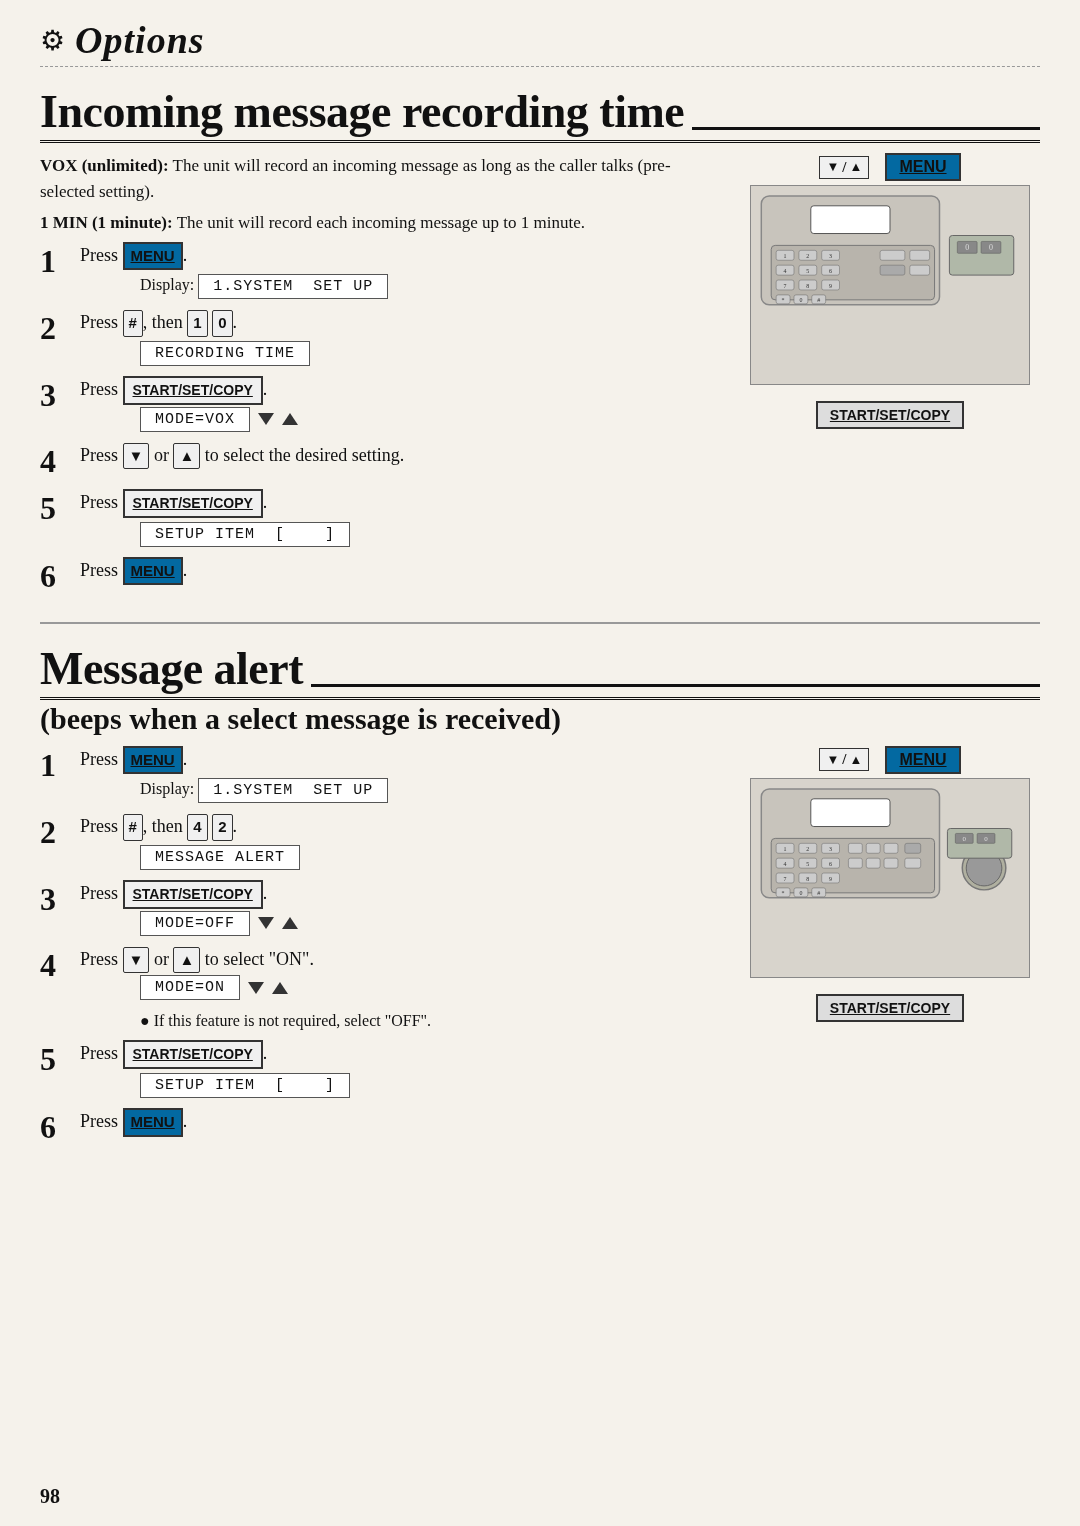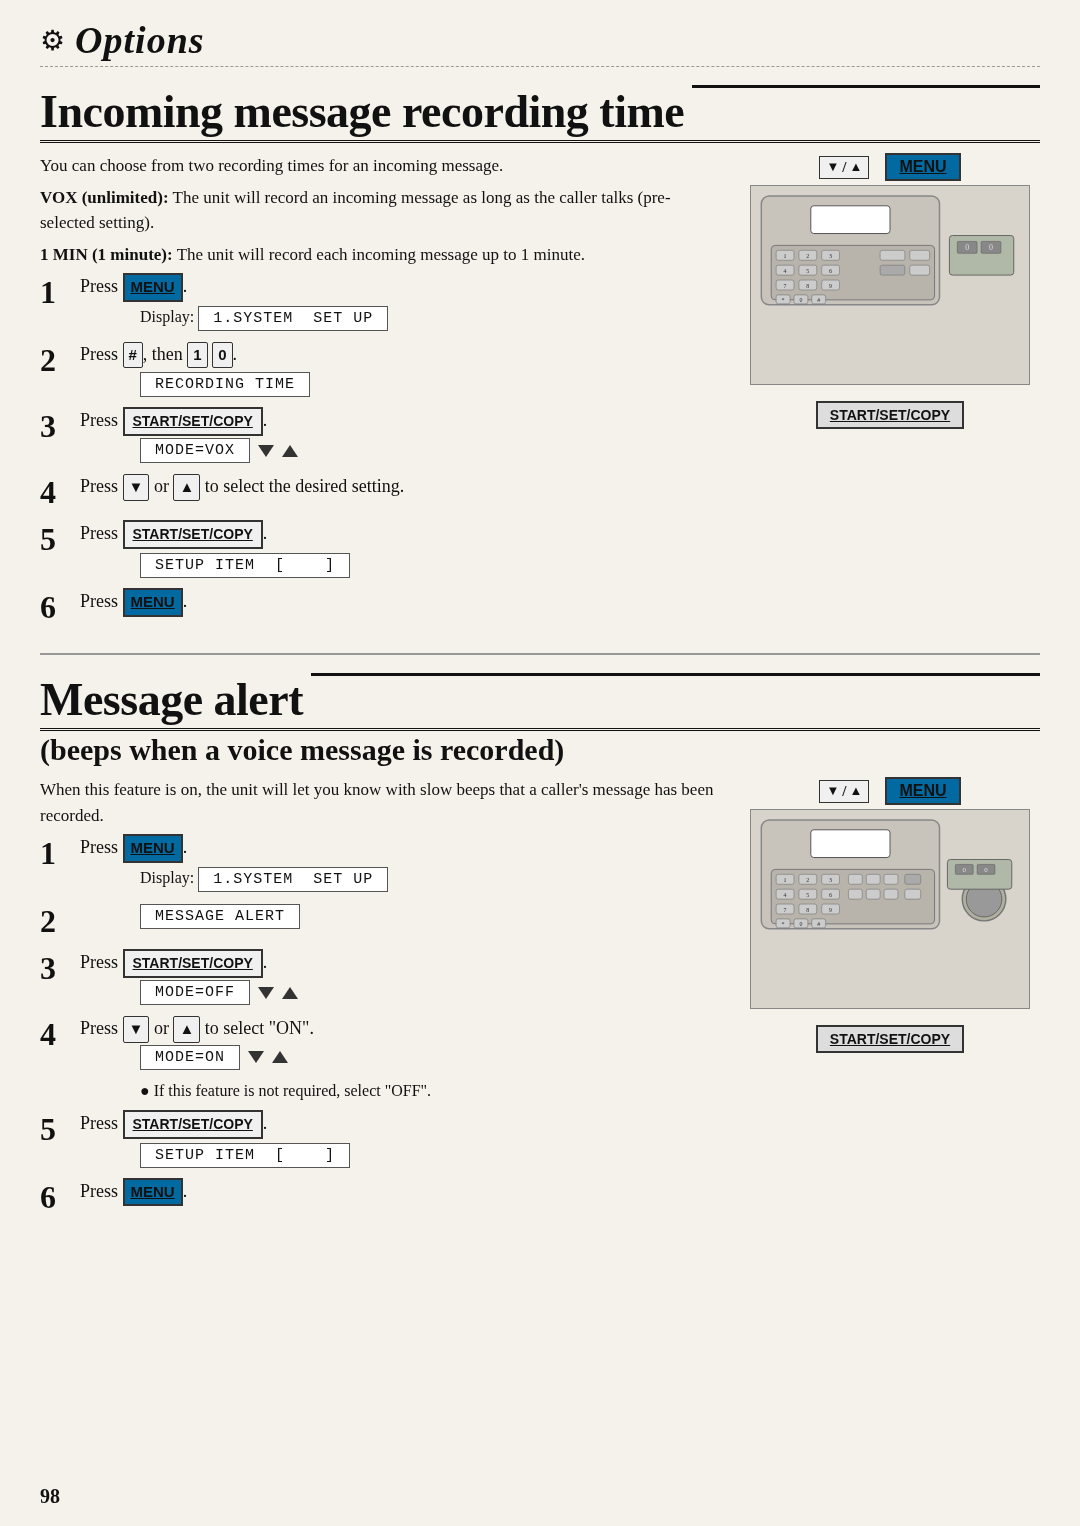--- a/index.html
+++ b/index.html
@@ -42,20 +42,21 @@
     
     .section-title {
       font-size: 46px;
       font-weight: bold;
       letter-spacing: -0.5px;
       margin-top: 18px;
       margin-bottom: 2px;
       border-bottom: 3px double #111;
       padding-bottom: 2px;
       display: flex;
+      align-items: flex-end;
       gap: 0;
     }
     .section-title-line {
       flex: 1;
       height: 3px;
       background: #111;
       margin-bottom: 8px;
       margin-left: 8px;
     }
 
@@ -255,21 +256,20 @@
   </div>
 
   <div>
     <div class="section-title">
       <span>Incoming message recording time</span>
       <div class="section-title-line"></div>
     </div>
 
     <div class="steps-image-container">
       <div class="steps-col">
-        <p class="intro-text">You can choose from two recording times for an incoming message.</p>
         <p class="intro-text">
           <span class="intro-text-bold">VOX (unlimited):</span>
           <span>  The unit will record an incoming message as long as the caller talks (pre-selected setting).</span>
         </p>
         <p class="intro-text">
           <span class="intro-text-bold">1 MIN (1 minute):</span>
           <span>  The unit will record each incoming message up to 1 minute.</span>
         </p>
 
         <div class="step-row">
@@ -419,43 +419,49 @@
     </div>
   </div>
 
   <hr class="divider">
 
   <div>
     <div class="section-title">
       <span>Message alert</span>
       <div class="section-title-line"></div>
     </div>
-    <div class="section-subtitle">(beeps when a voice message is recorded)</div>
+    <div class="section-subtitle">(beeps when a select message is received)</div>
 
     <div class="steps-image-container">
       <div class="steps-col">
-        <p class="intro-text">When this feature is on, the unit will let you know with slow beeps that a caller's message has been recorded.</p>
 
         <div class="step-row">
           <div class="step-number">1</div>
           <div class="step-content">
             <div class="step-text">
               <span>Press </span>
               <span class="menu-btn">MENU</span>.
             </div>
             <div style="margin-left:60px; margin-top:2px;">
               <span style="font-size:16px;">Display: </span>
               <span class="display-box" style="margin-left:0;">1.SYSTEM&nbsp;&nbsp;SET UP</span>
             </div>
           </div>
         </div>
 
         <div class="step-row">
           <div class="step-number">2</div>
           <div class="step-content">
+            <div class="step-text">
+              <span>Press </span>
+              <span class="kbd">#</span>,
+              <span> then </span>
+              <span class="kbd">4</span>
+              <span class="kbd">2</span>.
+            </div>
             <div class="display-box">MESSAGE ALERT</div>
           </div>
         </div>
 
         <div class="step-row">
           <div class="step-number">3</div>
           <div class="step-content">
             <div class="step-text">
               <span>Press </span>
               <span class="start-set-copy-btn">START/SET/COPY</span>.

